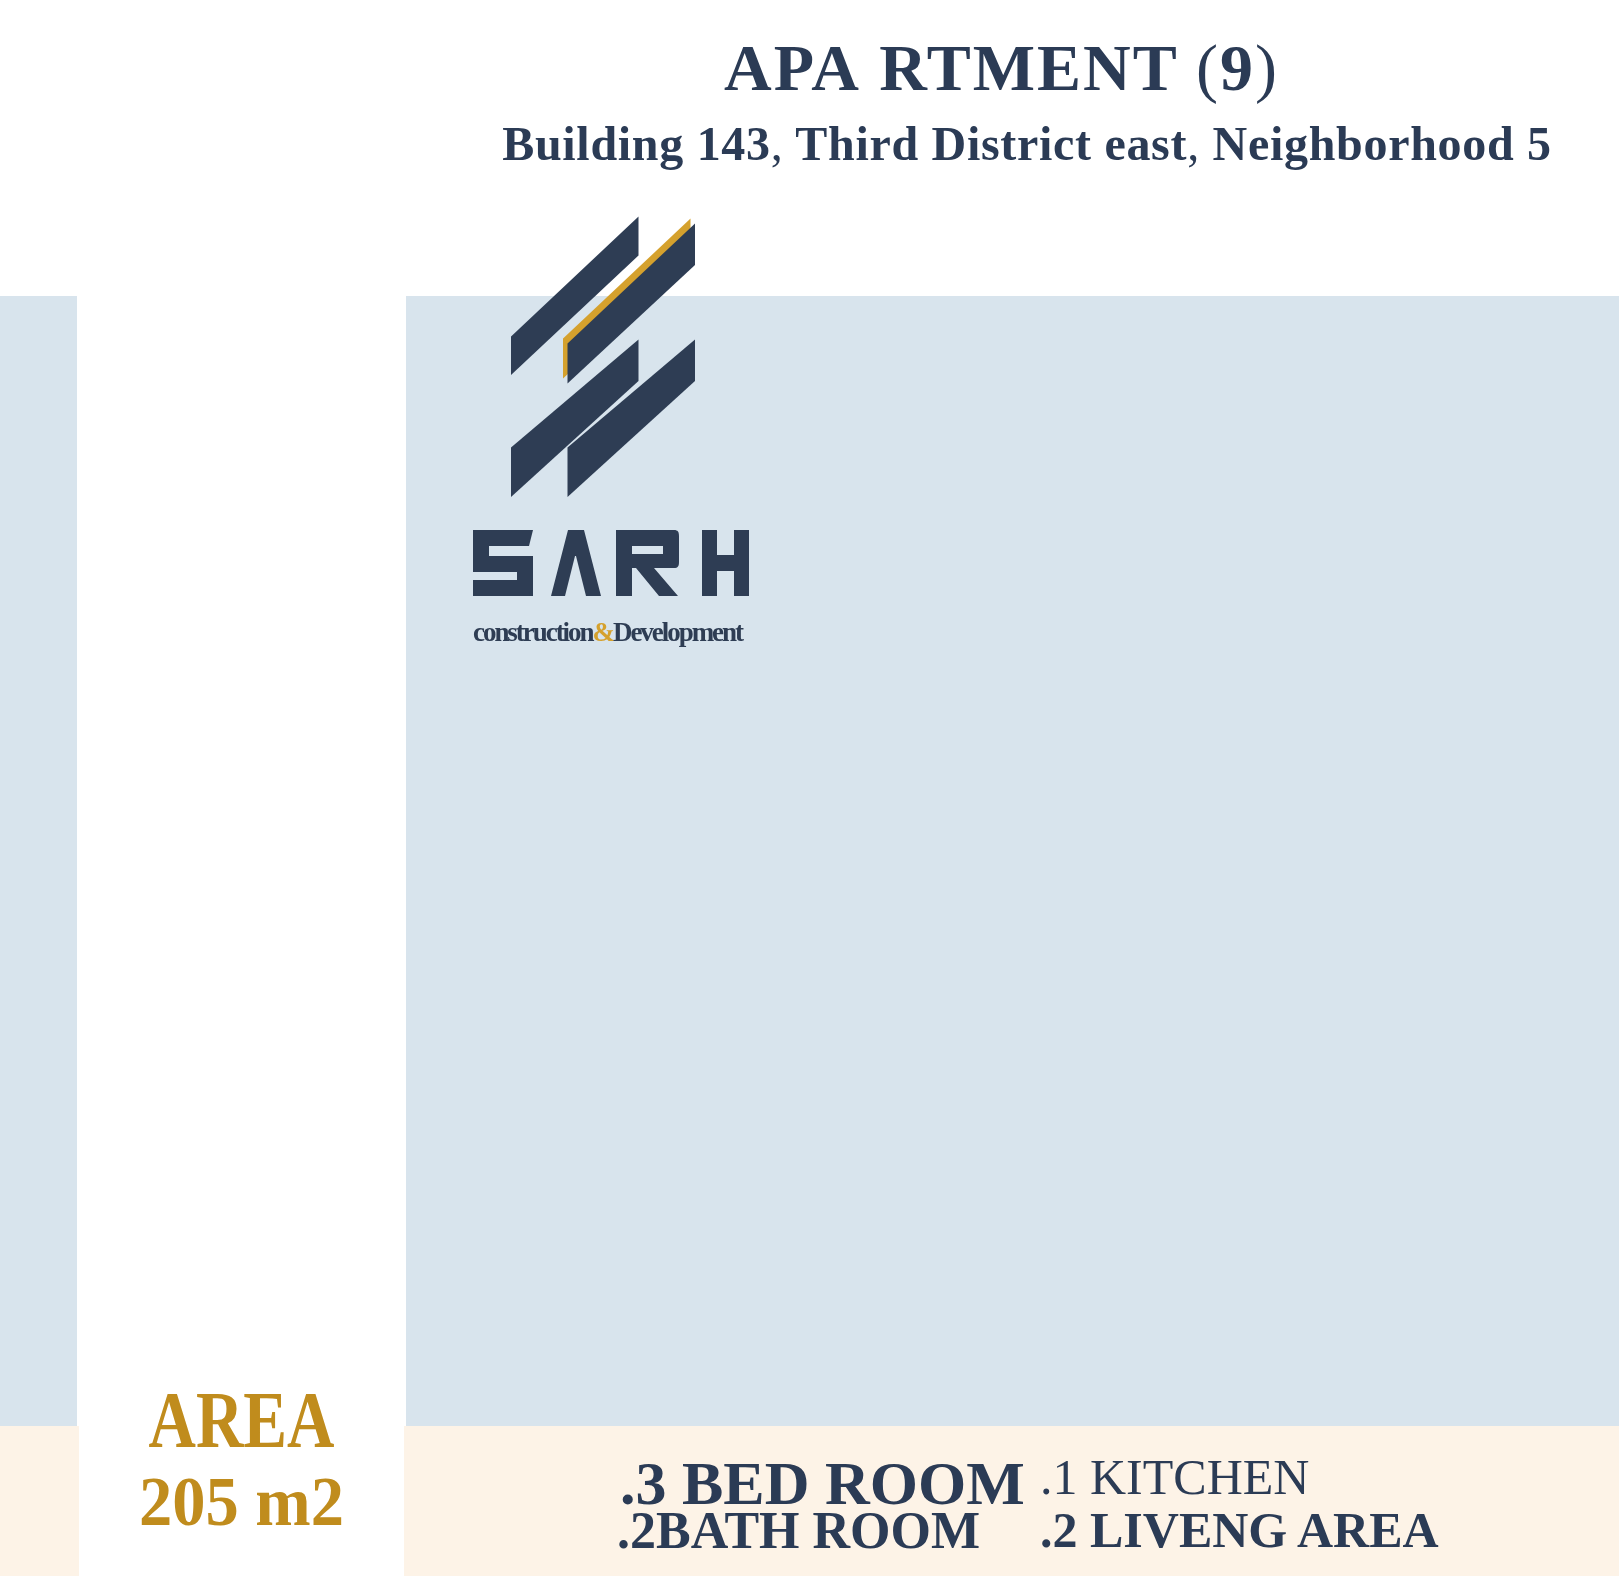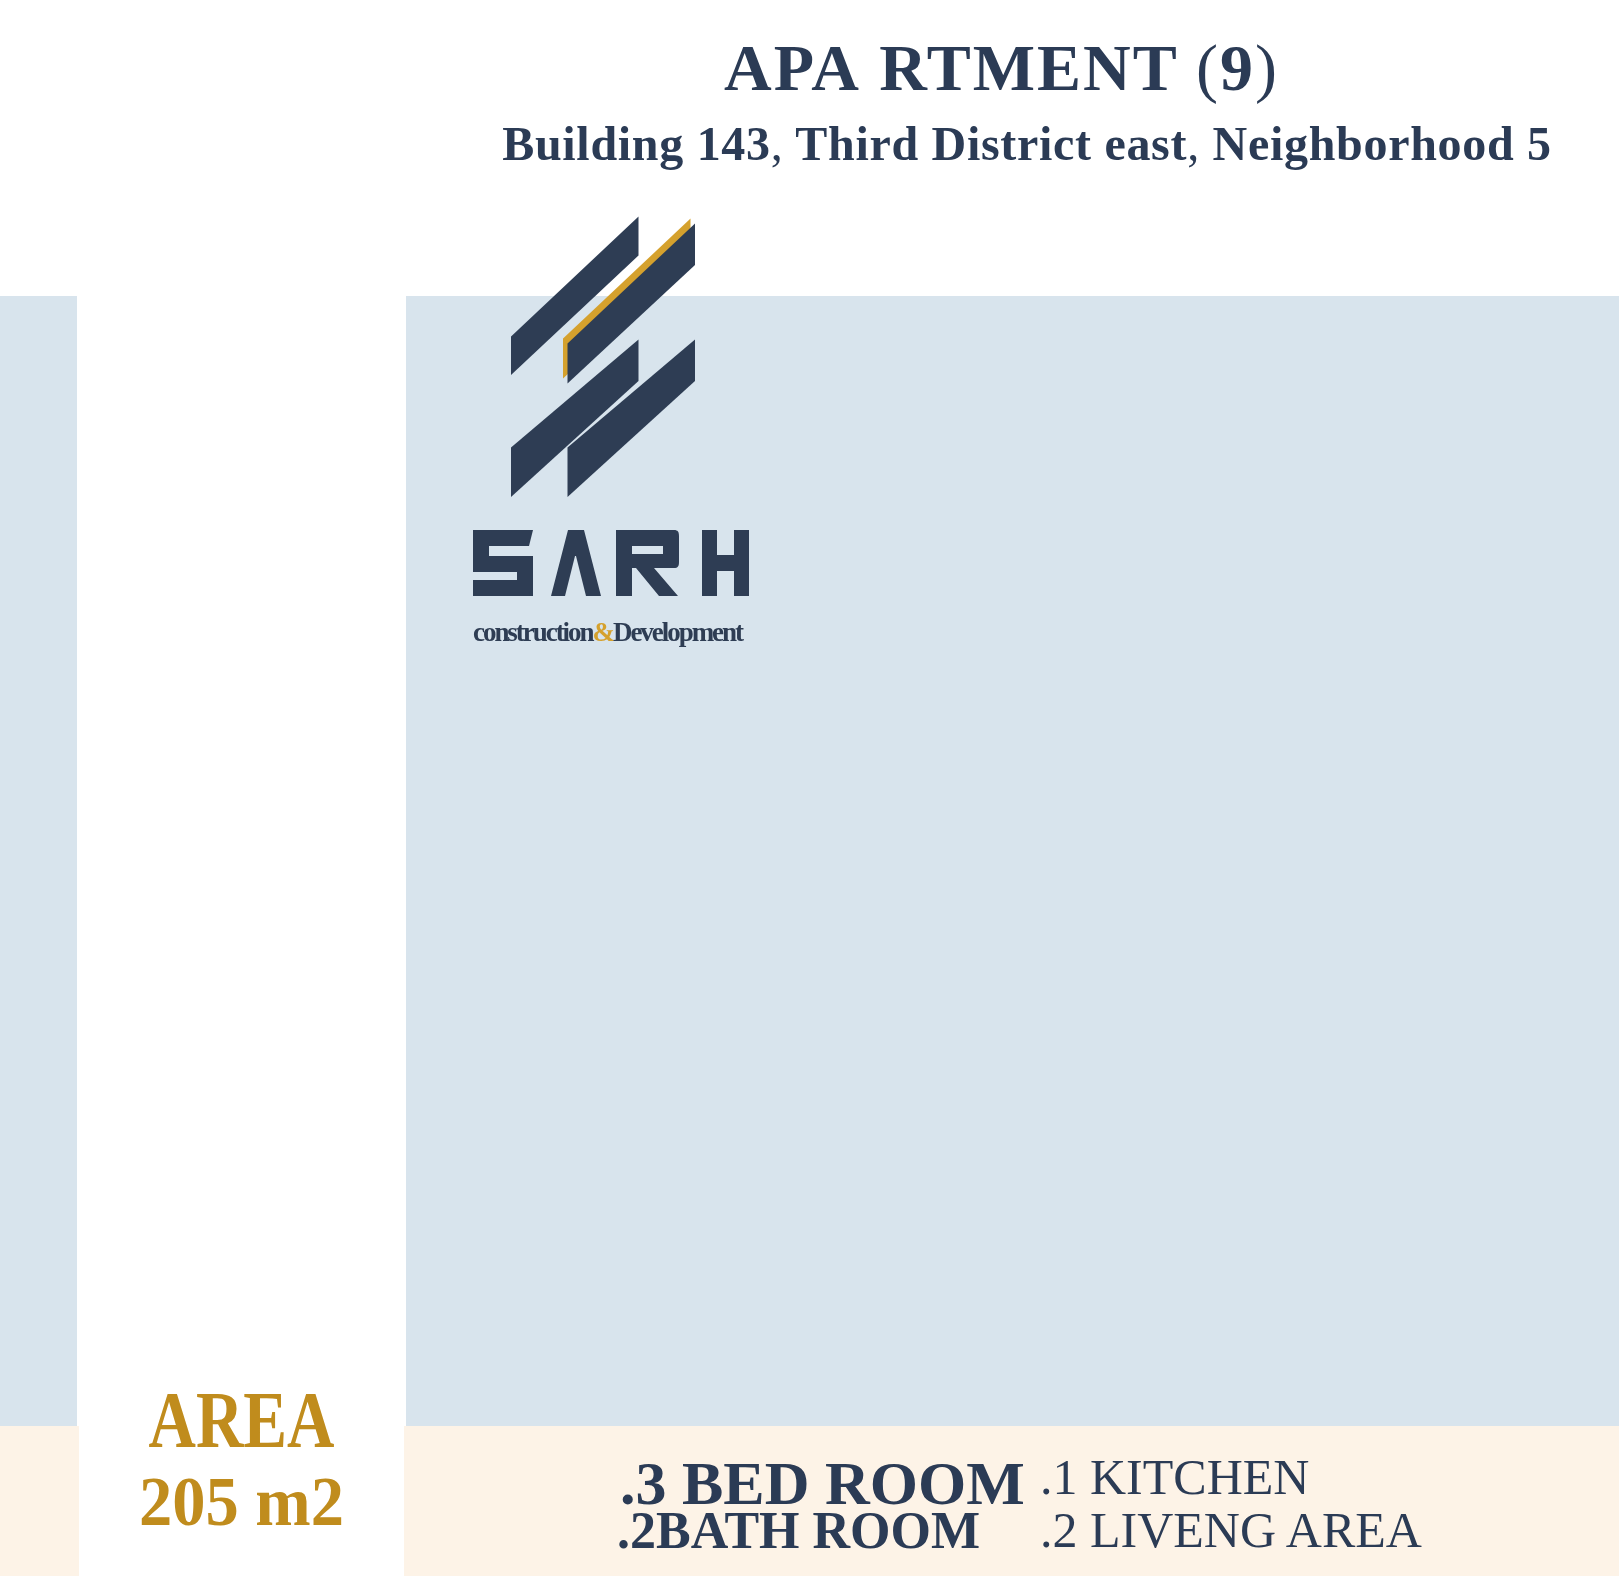--- a/index.html
+++ b/index.html
@@ -22,21 +22,21 @@
 
 <div class="abs" style="left:0;top:116px;width:2054px;text-align:center;font-size:48px;font-weight:bold;color:#2b3b55;letter-spacing:0.7px;">Building 143<span style="font-weight:normal">,</span> Third District east<span style="font-weight:normal">,</span> Neighborhood 5</div>
 
 <div class="abs" style="left:79px;top:1375px;width:325px;text-align:center;font-size:80px;font-weight:bold;color:#c08c1d;transform:scaleX(0.82);">AREA</div>
 <div class="abs" style="left:79px;top:1462px;width:325px;text-align:center;font-size:70px;font-weight:bold;color:#c08c1d;transform:scaleX(0.95);">205 m2</div>
 
 <div class="abs" style="left:620px;top:1448px;font-size:62px;font-weight:bold;color:#2b3b55;">.3 BED ROOM</div>
 <div class="abs" style="left:1040px;top:1448px;font-size:50px;font-weight:normal;color:#2b3b55;">.1 KITCHEN</div>
 
 <div class="abs" style="left:617px;top:1501px;font-size:52px;font-weight:bold;color:#2b3b55;">.2BATH ROOM</div>
-<div class="abs" style="left:1040px;top:1501px;font-size:50px;font-weight:normal;color:#2b3b55;text-align:right;">.2 LIVENG AREA</div>
+<div class="abs" style="left:1040px;top:1501px;font-size:50px;font-weight:bold;color:#2b3b55;text-align:right;">.2 LIVENG AREA</div>
 
 <svg class="abs" style="left:0;top:0;" width="1619" height="1576" viewBox="0 0 1619 1576">
 <defs>
 <pattern id="hatch" width="7" height="7" patternUnits="userSpaceOnUse" patternTransform="rotate(45)">
   <rect width="7" height="7" fill="#f4f3f5"></rect>
   <line x1="0" y1="0" x2="0" y2="7" stroke="#45484e" stroke-width="1.6"></line>
 </pattern>
 </defs>
 
 <polygon points="511,336.5 638.5,216.5 638.5,255.5 511,375" fill="#2e3d54"></polygon>

